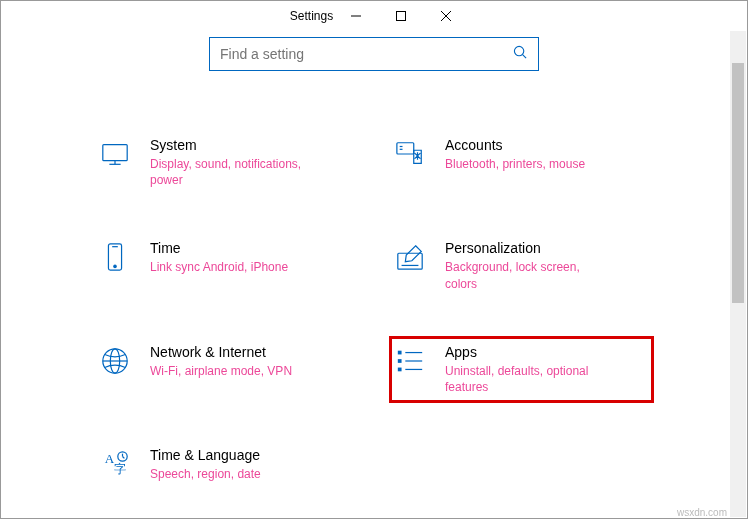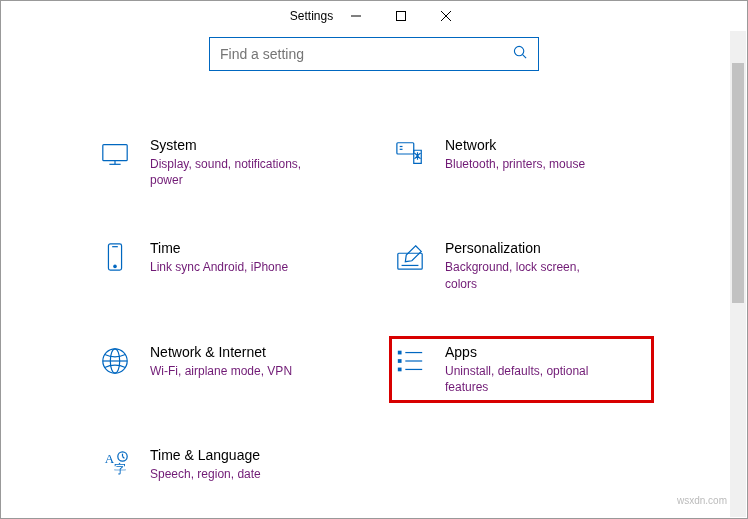--- a/index.html
+++ b/index.html
@@ -66,31 +66,31 @@
     .ticon {
       width: 34px; height: 34px;
       display: flex; align-items: flex-start; justify-content: center;
       color: #0067c0;
       flex-shrink: 0;
       margin-top: 2px;
     }
     .ticon svg { width: 30px; height: 30px; stroke: #0067c0; fill: none; stroke-width: 1.3; }
     .tbody { flex: 1; }
     .ttitle { font-size: 14px; margin-bottom: 3px; }
-    .tdesc { font-size: 12px; color: #701a75; line-height: 1.35; max-width: 170px; }
+    .tdesc { font-size: 12px; color: #ec4899; line-height: 1.35; max-width: 170px; }
     .scrollbar {
       position: absolute; right: 1px; top: 30px; bottom: 1px; width: 16px;
       background: #f0f0f0;
     }
     .scrollthumb {
       position: absolute; top: 32px; left: 2px; right: 2px; height: 240px;
       background: #c2c2c2;
     }
     .watermark {
-      position: absolute; right: 20px; bottom: 12px;
+      position: absolute; right: 20px; bottom: 0;
       font-size: 10px; color: #bbb;
     }
   </style>
 </head>
 <body>
 
 <div class="titlebar">
   <span class="titlebar-title">Settings</span>
   <div class="winctrl">
     <div>
@@ -143,21 +143,21 @@
   <div class="tile">
     <div class="ticon">
       <svg viewBox="0 0 32 32">
           <rect x="2" y="4" width="18" height="12" rx="1"></rect>
           <line x1="5" y1="8" x2="8" y2="8"></line>
           <line x1="5" y1="11" x2="8" y2="11"></line>
           <path d="M20 12 h8 v14 h-8 z M24 14 v8 M24 18 l-3 -3 M24 18 l3 -3 M24 18 l-3 3 M24 18 l3 3"></path>
         </svg>
     </div>
     <div class="tbody">
-      <div class="ttitle">Network</div>
+      <div class="ttitle">Accounts</div>
       <div class="tdesc">Bluetooth, printers, mouse</div>
     </div>
   </div>
 
   <div class="tile">
     <div class="ticon">
       <svg viewBox="0 0 32 32">
           <rect x="9" y="2" width="14" height="28" rx="2"></rect>
           <line x1="13" y1="5" x2="19" y2="5"></line>
           <circle cx="16" cy="26" r="1.3" fill="#0067c0"></circle>

